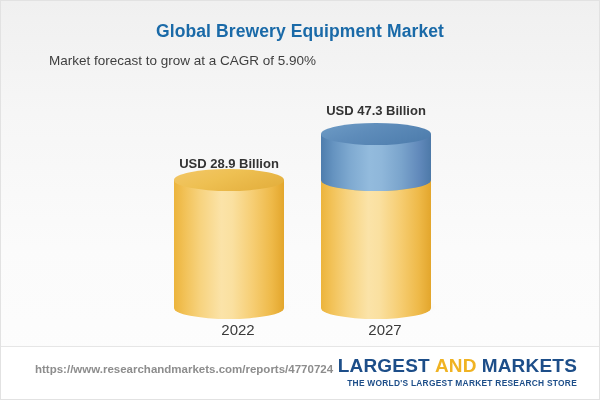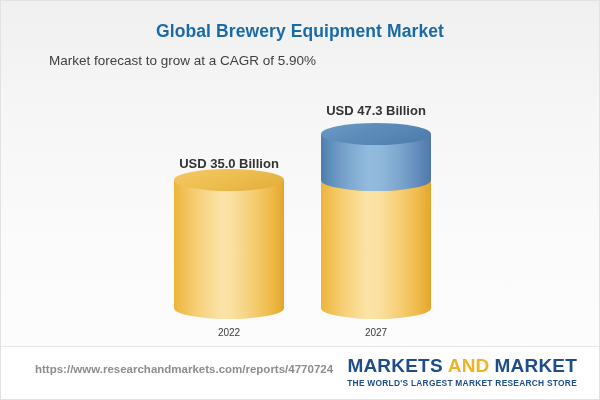--- a/index.html
+++ b/index.html
@@ -72,25 +72,25 @@
     font-size: 13px;
     font-weight: bold;
     color: #333333;
     white-space: nowrap;
   }
   .g2022 .value-label { bottom: 175px; }
   .g2027 .value-label { bottom: 228px; }
 
   .cat-label {
     position: absolute;
-    left: 0;
+    left: 9px;
     width: 110px;
     bottom: 8px;
     text-align: center;
-    font-size: 10px;
+    font-size: 15px;
     color: #3a3a3a;
   }
 
   
   .cylinder {
     position: absolute;
     left: 0;
     width: 110px;
   }
   .g2022 .cylinder { bottom: 38px; height: 139px; }
@@ -219,21 +219,21 @@
 <body>
 
 <div class="poster">
 
   <div class="chart-title">Global Brewery Equipment Market</div>
   <div class="chart-subtitle">Market forecast to grow at a CAGR of 5.90%</div>
 
   <div class="plot">
 
     <div class="bar-group g2022">
-      <div class="value-label">USD 35.0 Billion</div>
+      <div class="value-label">USD 28.9 Billion</div>
 
       <div class="cylinder">
         <div class="cyl-shadow"></div>
         <div class="seg fill-yellow" style="top:0; bottom:0;">
           <div class="seg-bottom"></div>
           <div class="seg-body"></div>
           <div class="seg-top"></div>
         </div>
       </div>
 
@@ -260,18 +260,18 @@
       </div>
 
       <div class="cat-label">2027</div>
     </div>
 
   </div>
 
   <div class="footer">
     <div class="footer-url">https://www.researchandmarkets.com/reports/4770724</div>
     <div class="logo">
-      <div class="logo-main"><span>MARKETS</span><span class="logo-and" style="margin: 16px 5px;">AND</span><span>MARKET</span></div>
+      <div class="logo-main"><span>LARGEST</span><span class="logo-and" style="margin: 16px 5px;">AND</span><span>MARKETS</span></div>
       <div class="logo-tag">THE WORLD'S LARGEST MARKET RESEARCH STORE</div>
     </div>
   </div>
 
 </div>
 
 </body></html>

